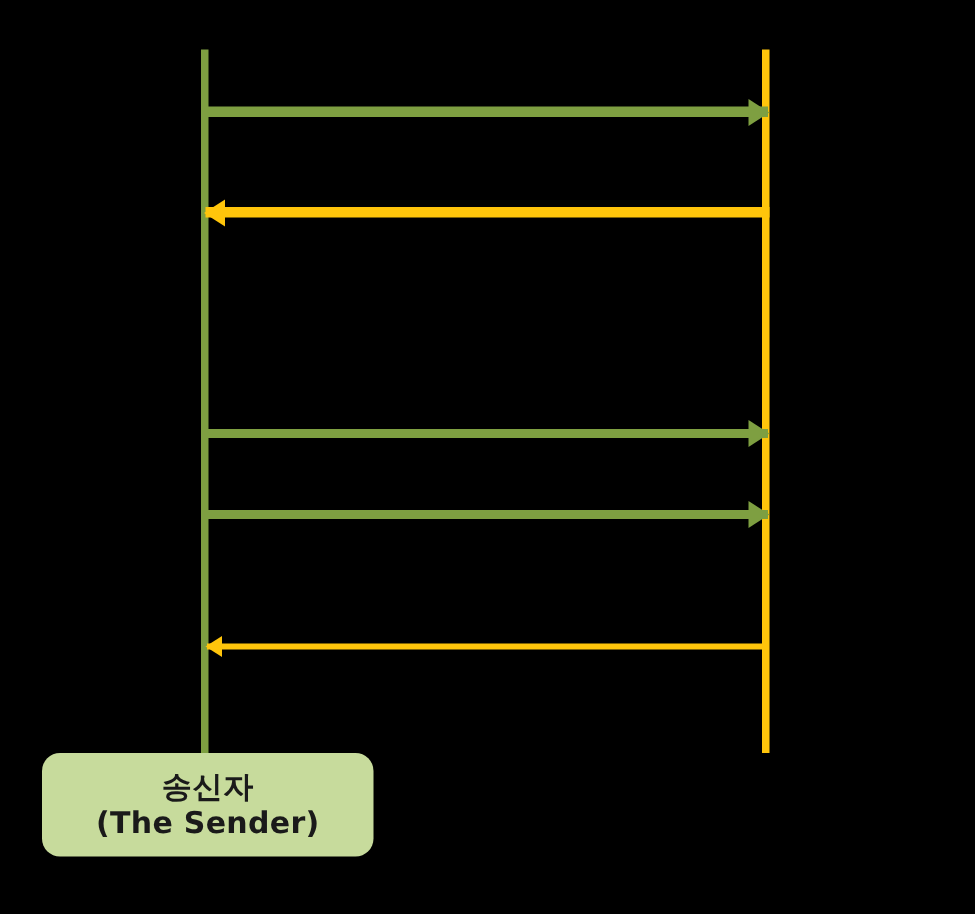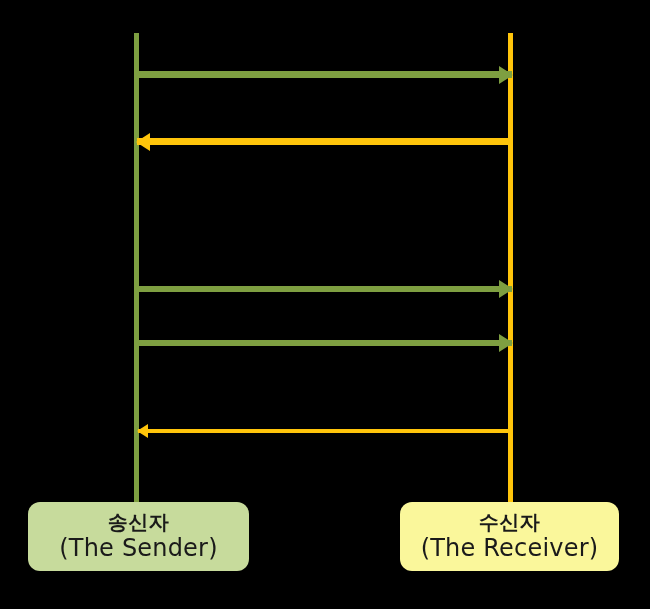--- a/index.html
+++ b/index.html
@@ -73,22 +73,22 @@
     line-height: 1.18;
     text-align: left;
     box-sizing: border-box;
   }
   .actor-box .name-ko {
     font-size: 20px;
     font-weight: 700;
     letter-spacing: 0.5px;
   }
   .actor-box .name-en {
-    font-size: 24px;
-    font-weight: 400;
+    font-size: 20px;
+    font-weight: 700;
     letter-spacing: 0.2px;
   }
   .actor-box.sender   { background: #C7DB9C; }
   .actor-box.receiver { background: #FAF79B; }
 </style>
 </head>
 <body>
 
 <div id="stage">
 
@@ -119,18 +119,14 @@
   <div class="msg yellow to-left" style="left:138px; top:429px; width:374px; height:4px;">
     <div class="shaft"></div>
     <div class="head" style="border-top-width:7px; border-bottom-width:7px; border-right-width:11px;"></div>
   </div>
 
   <div class="actor-box sender" style="left:28px; top:502px; width:221px; height:69px;">
     <div class="name-ko">송신자</div>
     <div class="name-en">(The Sender)</div>
   </div>
 
-  <div class="actor-box receiver" style="left:400px; top:502px; width:219px; height:69px;">
-    <div class="name-ko">수신자</div>
-    <div class="name-en">(The Receiver)</div>
-  </div>
 
 </div>
 
 </body></html>

